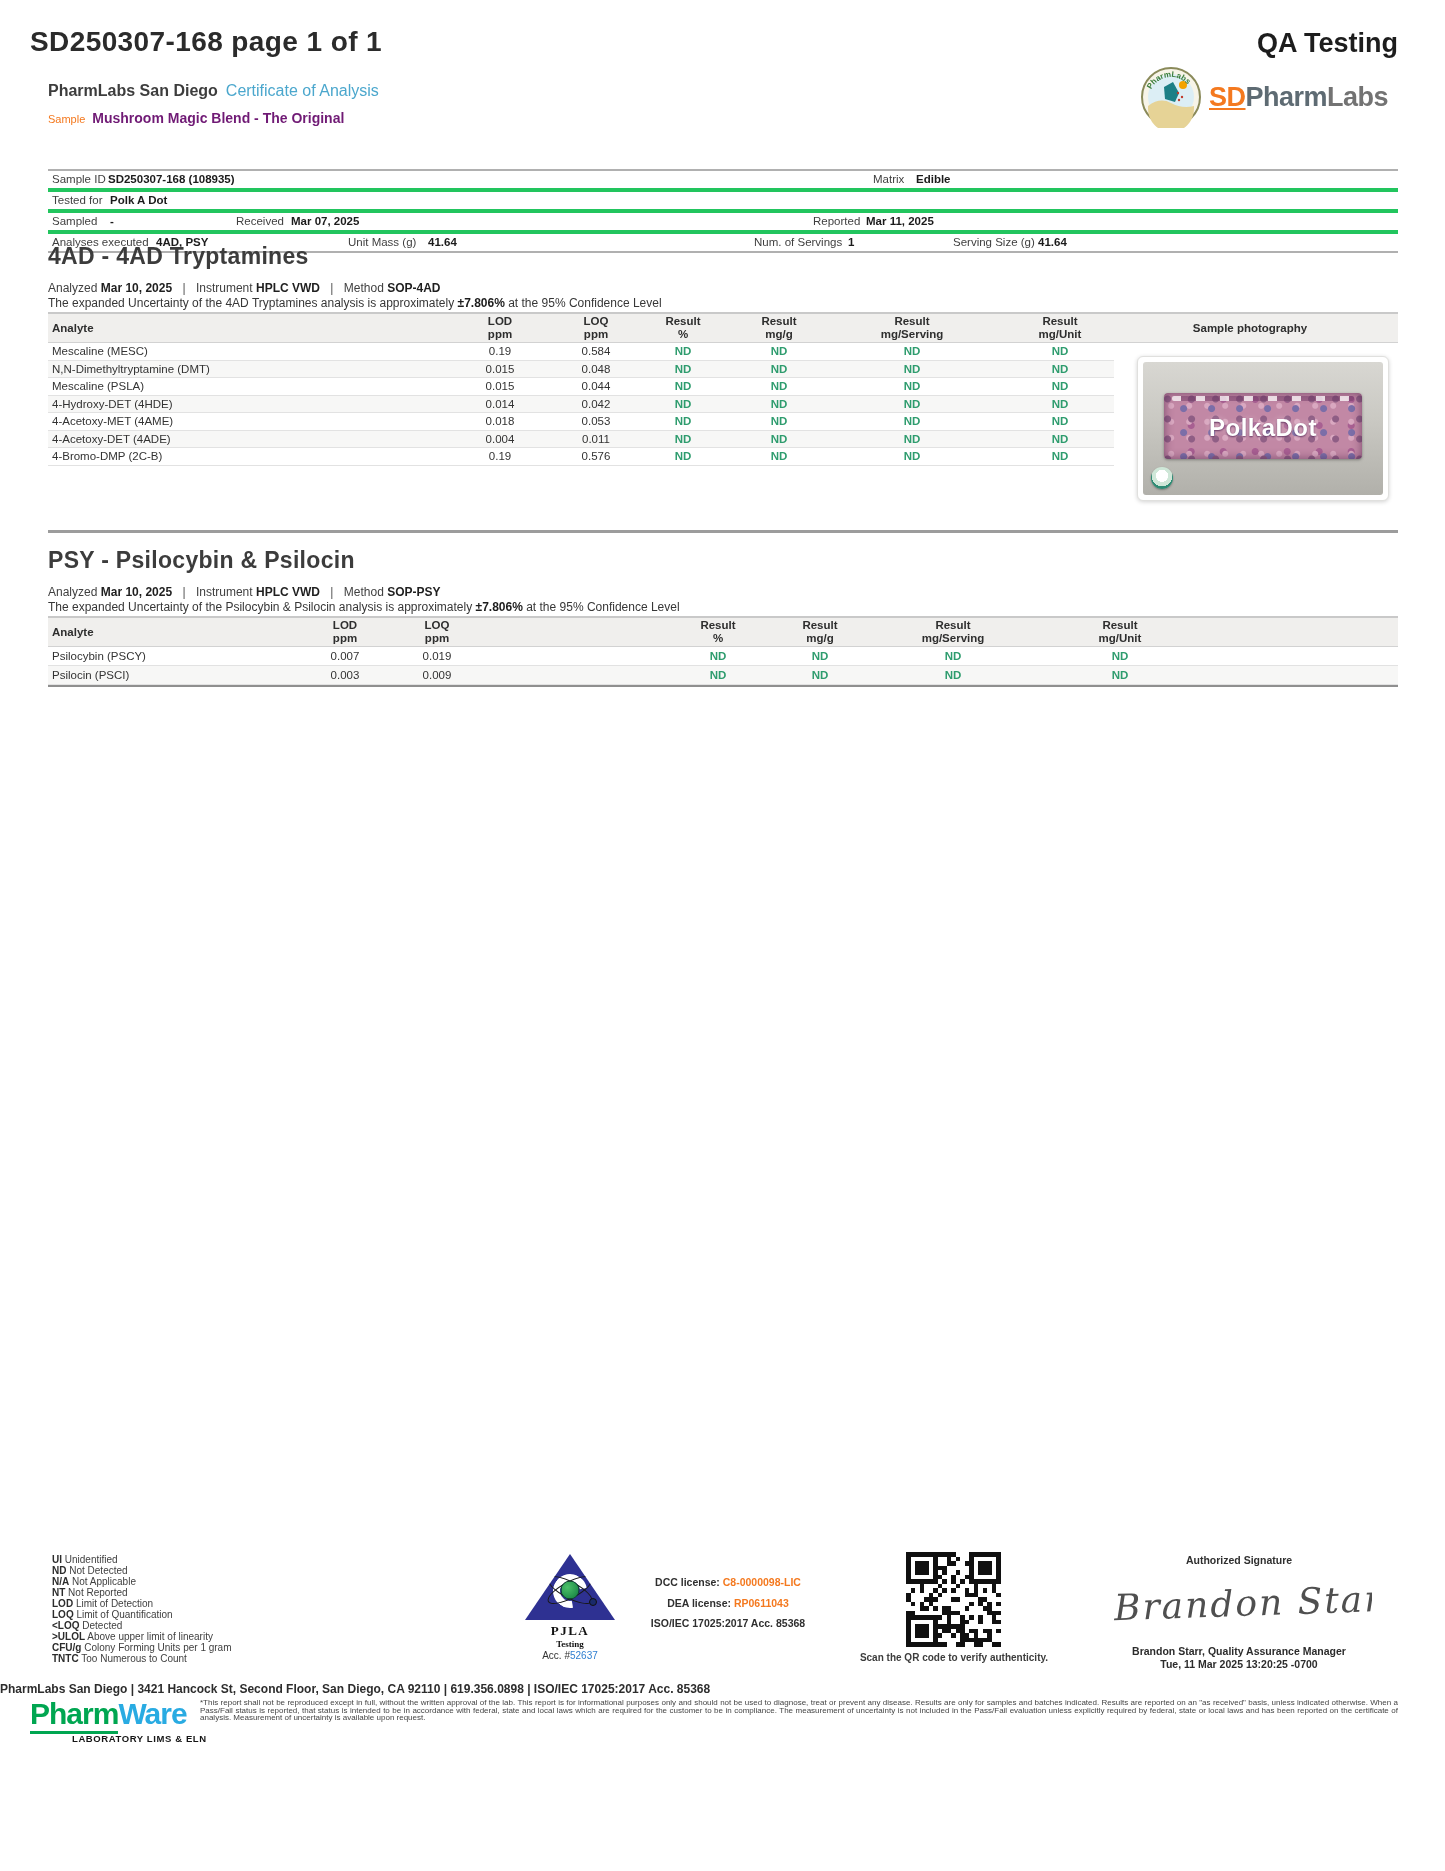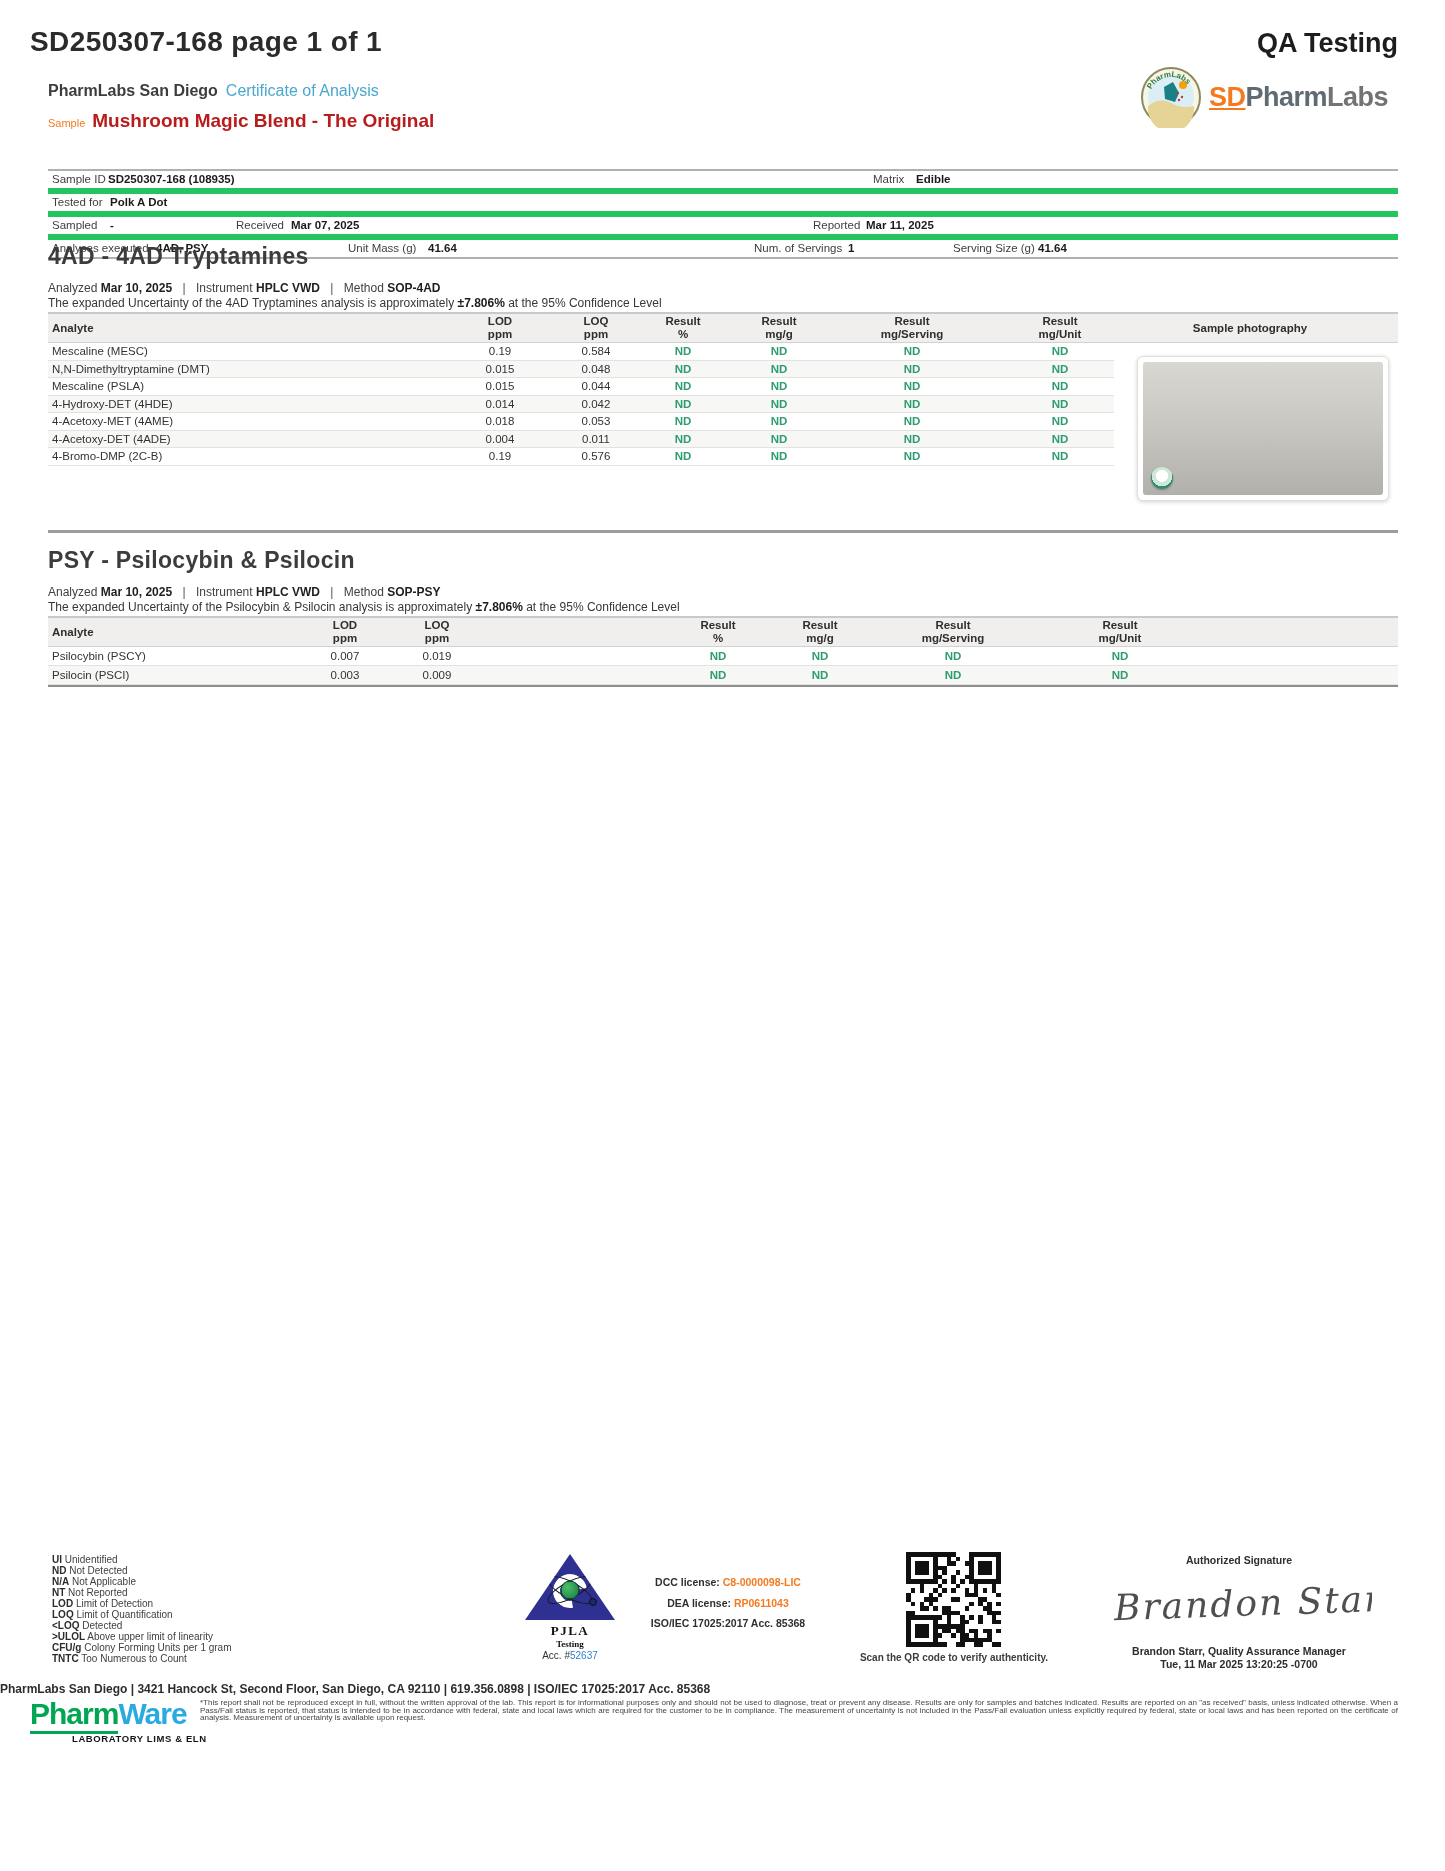--- a/index.html
+++ b/index.html
@@ -7,28 +7,28 @@
         font-family:"Liberation Sans",sans-serif;color:#222;}
 
   
   .doc-title{position:absolute;left:30px;top:26px;font-size:28px;font-weight:bold;color:#2b2b2b;letter-spacing:.4px;}
   .qa-label{position:absolute;right:47px;top:28px;font-size:27px;font-weight:600;color:#1d1d1d;}
   .lab-line{position:absolute;left:48px;top:82px;font-size:16px;white-space:nowrap;}
   .lab-name{font-weight:bold;color:#3d3d3d;margin-right:8px;}
   .coa{color:#4BA7CD;font-weight:500;}
   .sample-line{position:absolute;left:48px;top:110px;display:flex;align-items:baseline;gap:7px;}
   .sample-tag{color:#F4791F;font-size:11px;font-weight:500;}
-  .sample-name{font-size:19px;font-weight:bold;color:#b91c1c;}
+  .sample-name{font-size:14px;font-weight:bold;color:#701a75;}
   .brand{position:absolute;left:1140px;top:66px;display:flex;align-items:center;gap:7px;}
   .brand-word{font-size:27px;font-weight:bold;letter-spacing:-.5px;white-space:nowrap;}
   .bw-sd{color:#F4791F;text-decoration:underline;} .bw-pharm{color:#5E6B73;} .bw-labs{color:#737373;}
 
   
   .meta{position:absolute;left:48px;top:169px;width:1350px;border-top:2px solid #b0b0b0;}
-  .meta-row{position:relative;height:17px;line-height:17px;font-size:11.5px;border-bottom:6px solid #22c55e;}
+  .meta-row{position:relative;height:17px;line-height:17px;font-size:11.5px;border-bottom:4px solid #22c55e;}
   .meta-row:last-child{border-bottom:2px solid #b0b0b0;}
   .meta-row span{position:absolute;white-space:nowrap;}
   .ml{color:#3f3f3f;} .mv{font-weight:bold;color:#1b1b1b;}
 
   
   .sec-title{position:absolute;left:48px;font-size:23px;font-weight:600;color:#3c3c3c;letter-spacing:.3px;}
   .subline{position:absolute;left:48px;font-size:12px;color:#3f3f3f;white-space:nowrap;}
   .subline b{color:#1f1f1f;}
   .pipe{margin:0 7px;color:#555;}
   .unc{position:absolute;left:48px;font-size:12px;color:#373737;white-space:nowrap;}
@@ -293,20 +293,24 @@
           <span class="cell-num nd" style="left: 635px;">ND</span>
           <span class="cell-num nd" style="left: 731px;">ND</span>
           <span class="cell-num nd" style="left: 864px;">ND</span>
           <span class="cell-num nd" style="left: 1012px;">ND</span>
         </div>
       </div>
   </div>
 
   <div class="photo-frame">
     <div class="photo-img">
+      <div class="pd-box">
+        <div class="pd-strip"></div>
+        <div class="pd-text">PolkaDot</div>
+      </div>
       <div class="pd-sticker"></div>
     </div>
   </div>
 
   <div class="divider"></div>
 
   <div class="sec-title" style="top:547px">PSY - Psilocybin &amp; Psilocin</div>
   <div class="subline" style="top:585px">
     <span>Analyzed</span>
     <b>Mar 10, 2025</b>

